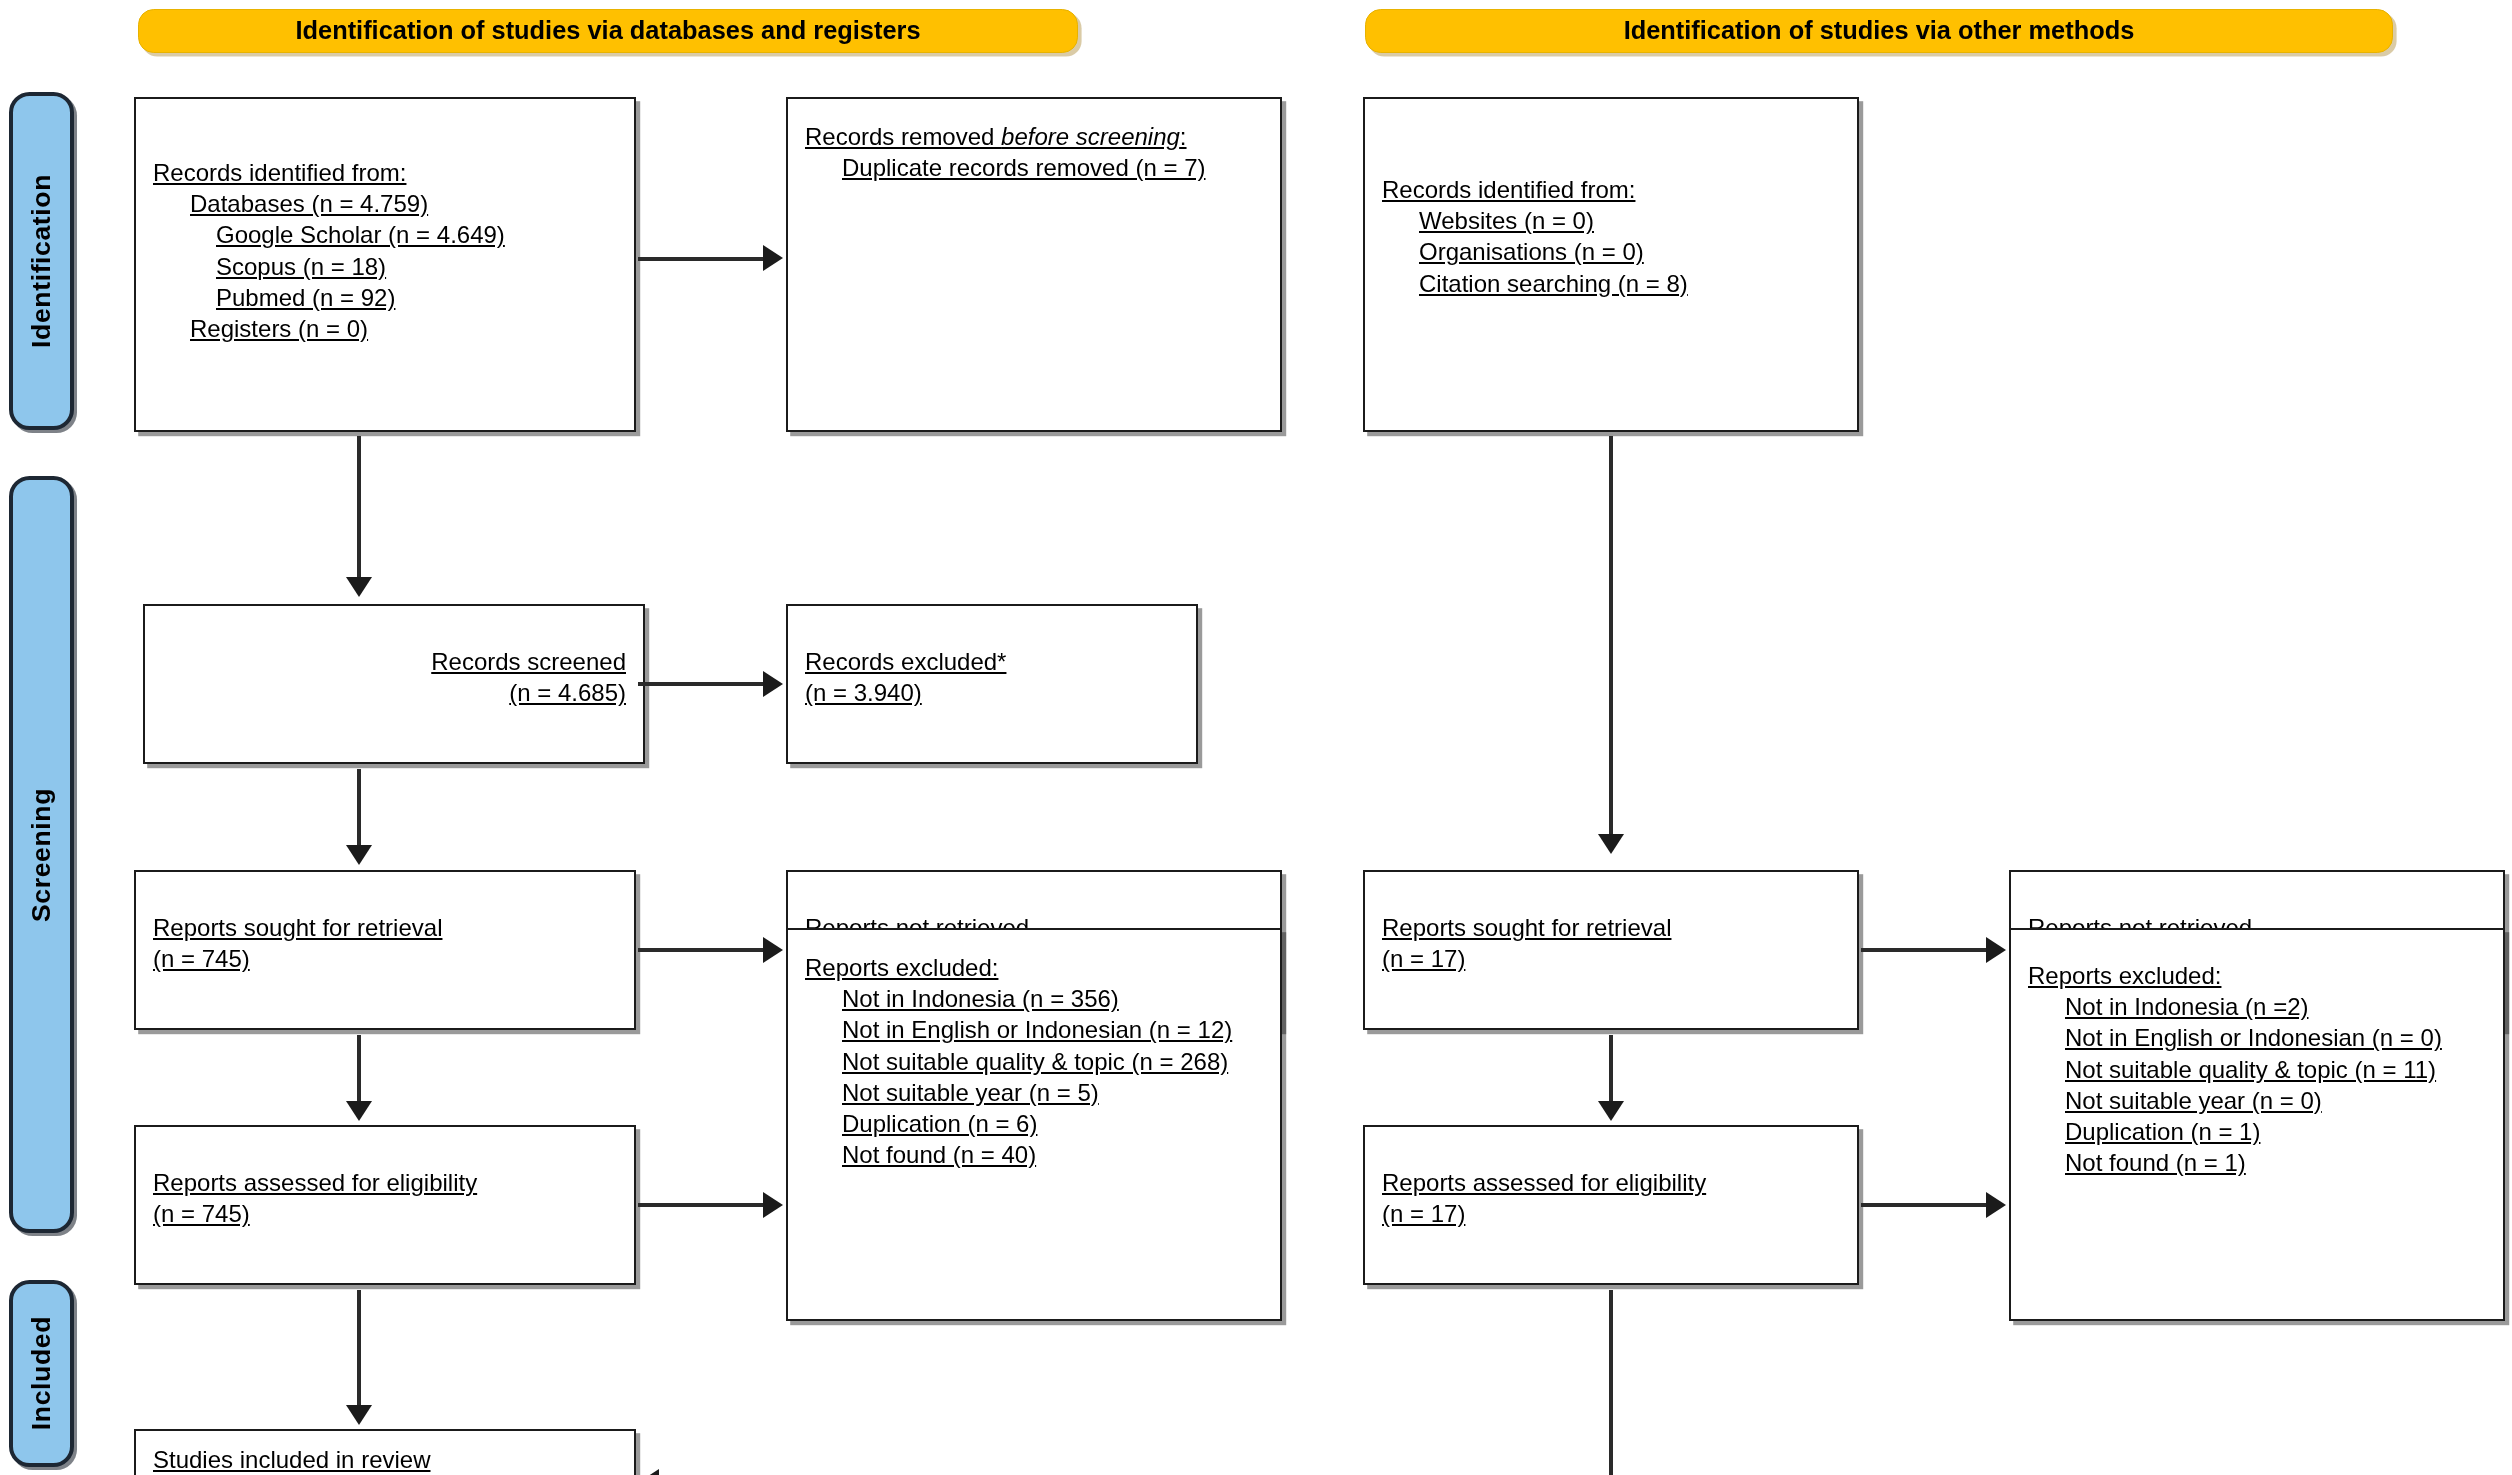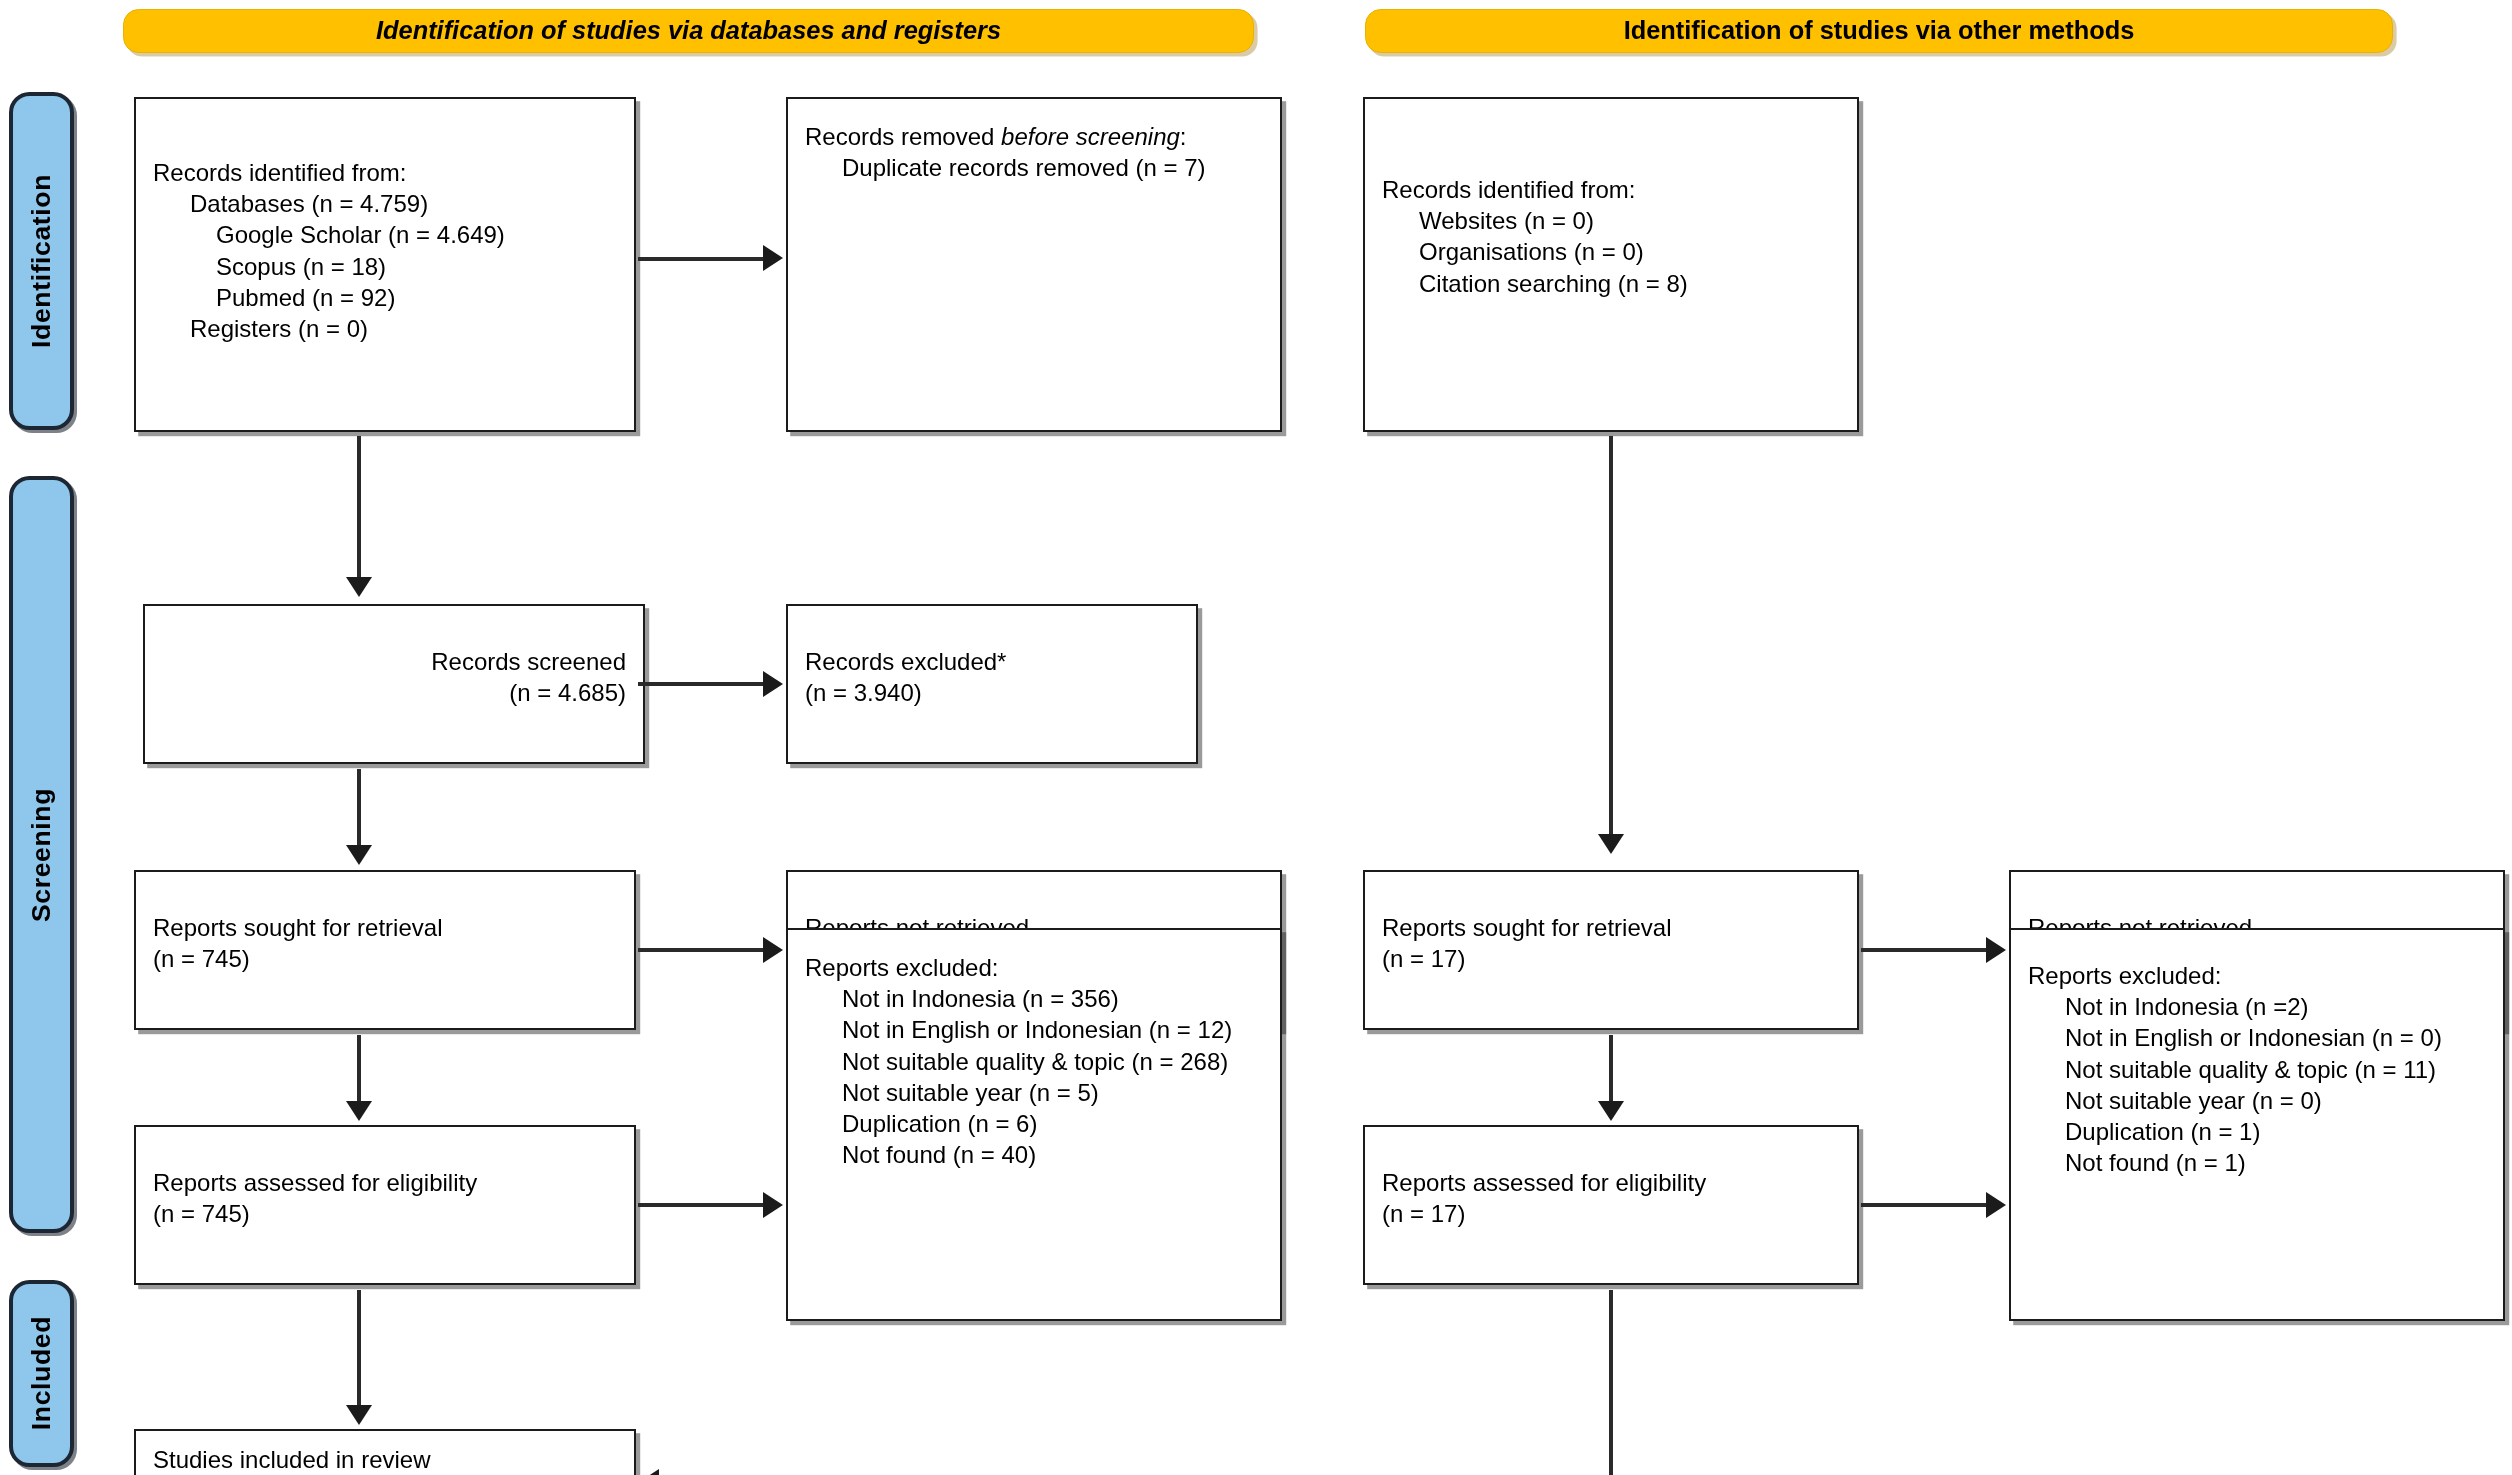--- a/index.html
+++ b/index.html
@@ -37,20 +37,21 @@
   }
   .header span{
     font-weight:bold;font-size:25.4px;color:#000;white-space:nowrap;
   }
 
   
   .box{
     background:#ffffff;
     border:2.4px solid #1b1b1b;
     box-shadow:4.2px 4.2px 0 rgba(30,30,30,.45);
+    text-decoration:underline;
   }
   .box .body{
     padding:15.7px 17px;
     font-size:24px;
     line-height:1.30;
     color:#000;
   }
   .ln{white-space:nowrap;}
   .wrap{white-space:normal;}
   .i1{padding-left:37px;}
@@ -78,21 +79,21 @@
 </div>
 
 <div class="node stage" style="left:8.5px;top:476px;width:65px;height:757px;">
   <span>Screening</span>
 </div>
 
 <div class="node stage" style="left:8.5px;top:1280px;width:65px;height:187px;">
   <span>Included</span>
 </div>
 
-<div class="node header" style="left:123px;top:8.5px;width:1131px;height:44px;font-style:italic;">
+<div class="node header" style="left:138px;top:8.5px;width:940px;height:44px;">
   <span>Identification of studies via databases and registers</span>
 </div>
 
 <div class="node header" style="left:1365px;top:8.5px;width:1028px;height:44px;">
   <span>Identification of studies via other methods</span>
 </div>
 
 <div class="node box" style="left:134px;top:97px;width:502px;height:335px;">
   <div class="body" style="padding-top:58px;">
     <div class="ln">Records identified from:</div>

